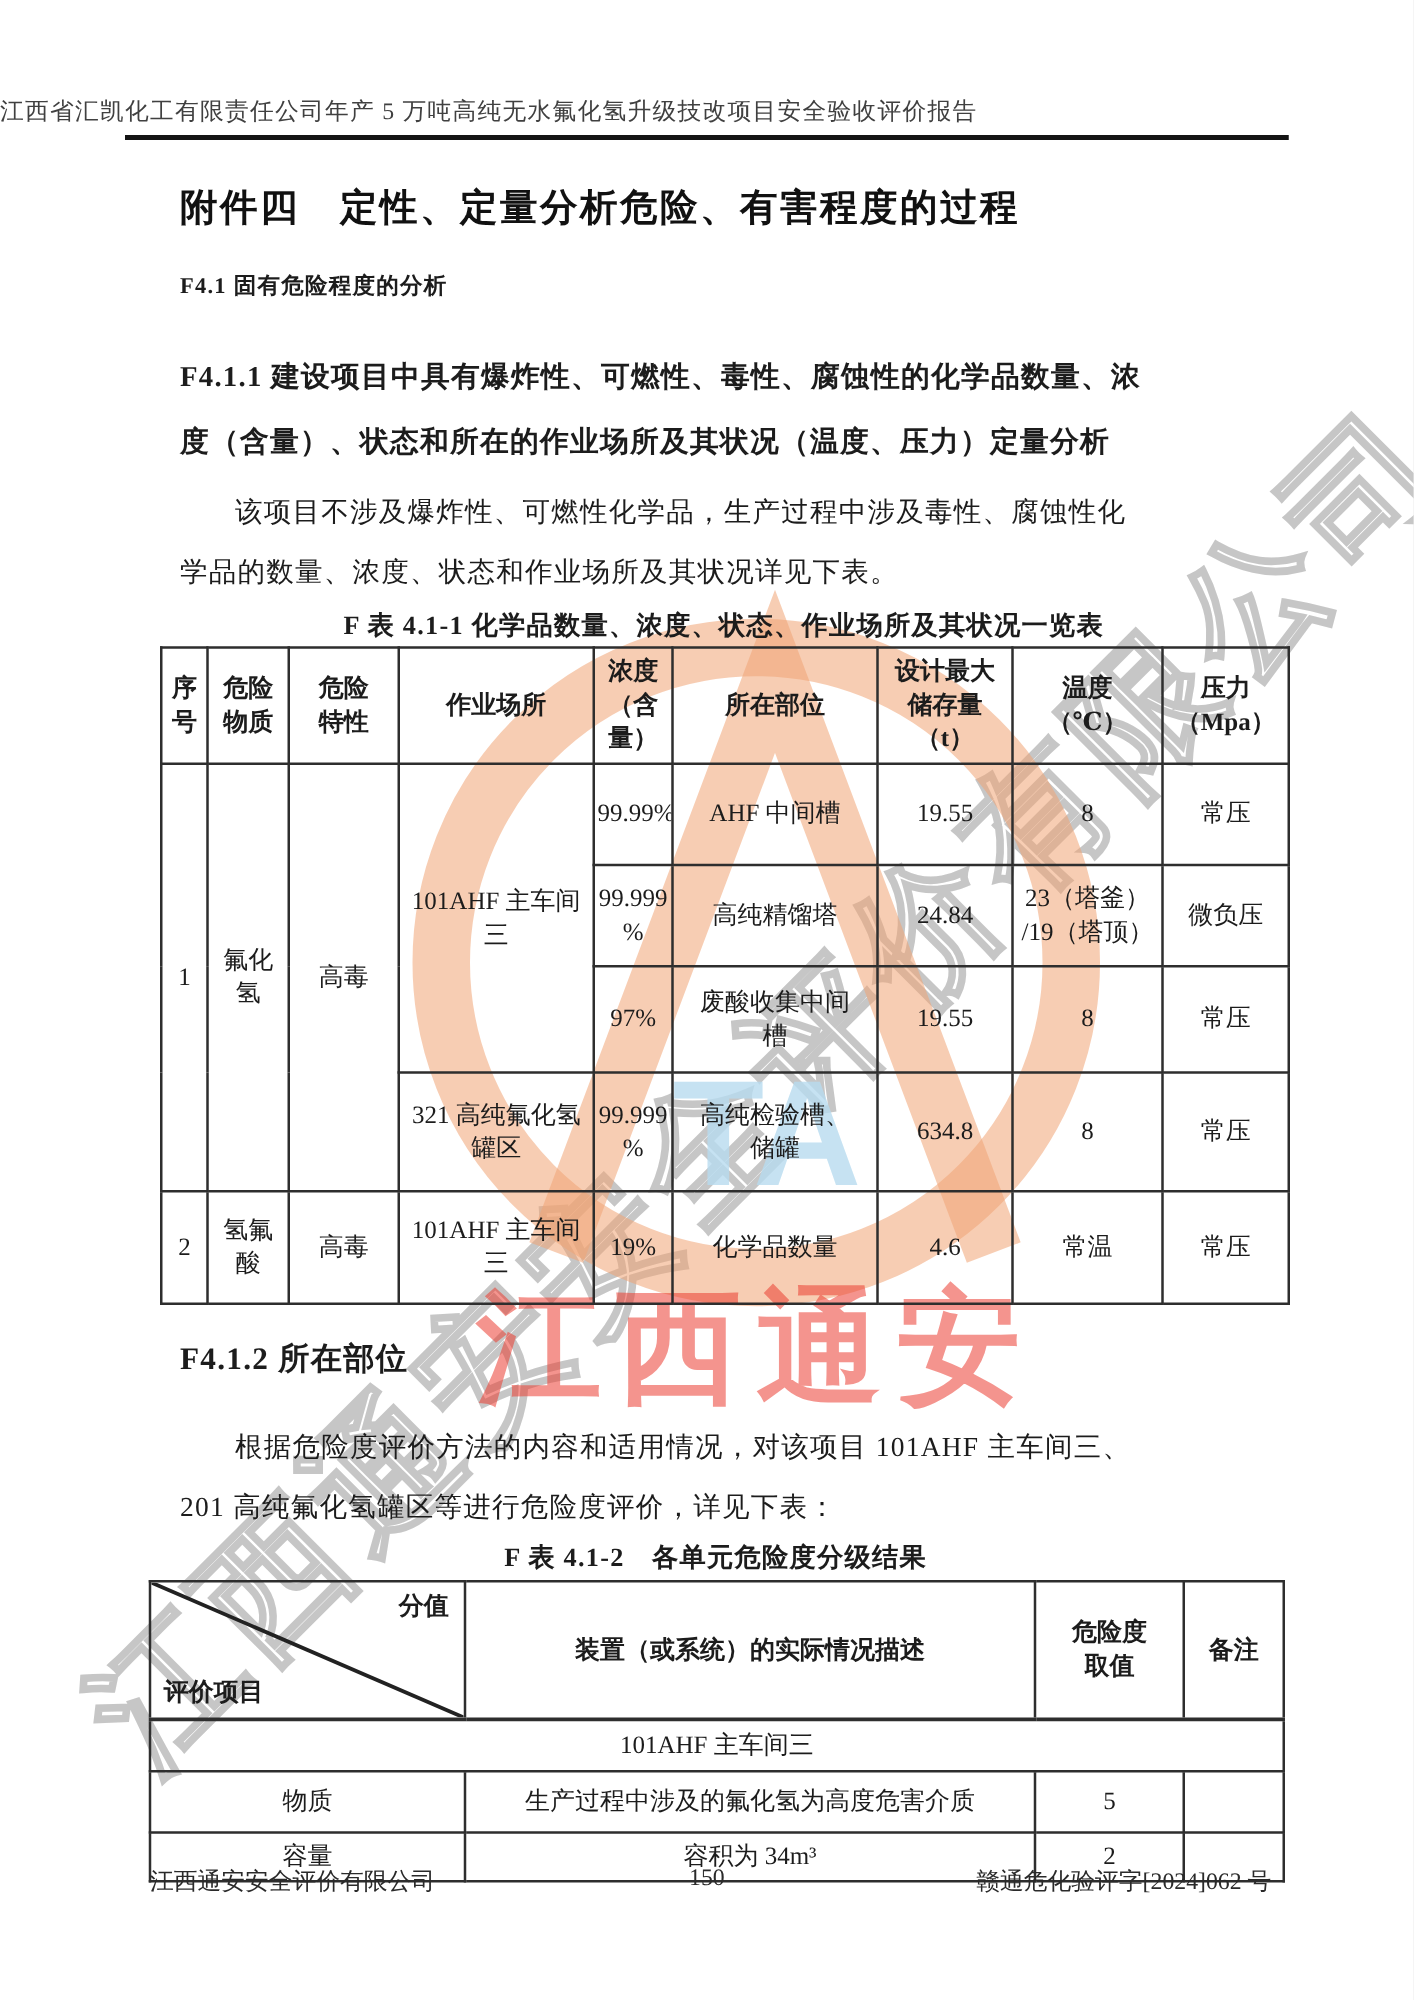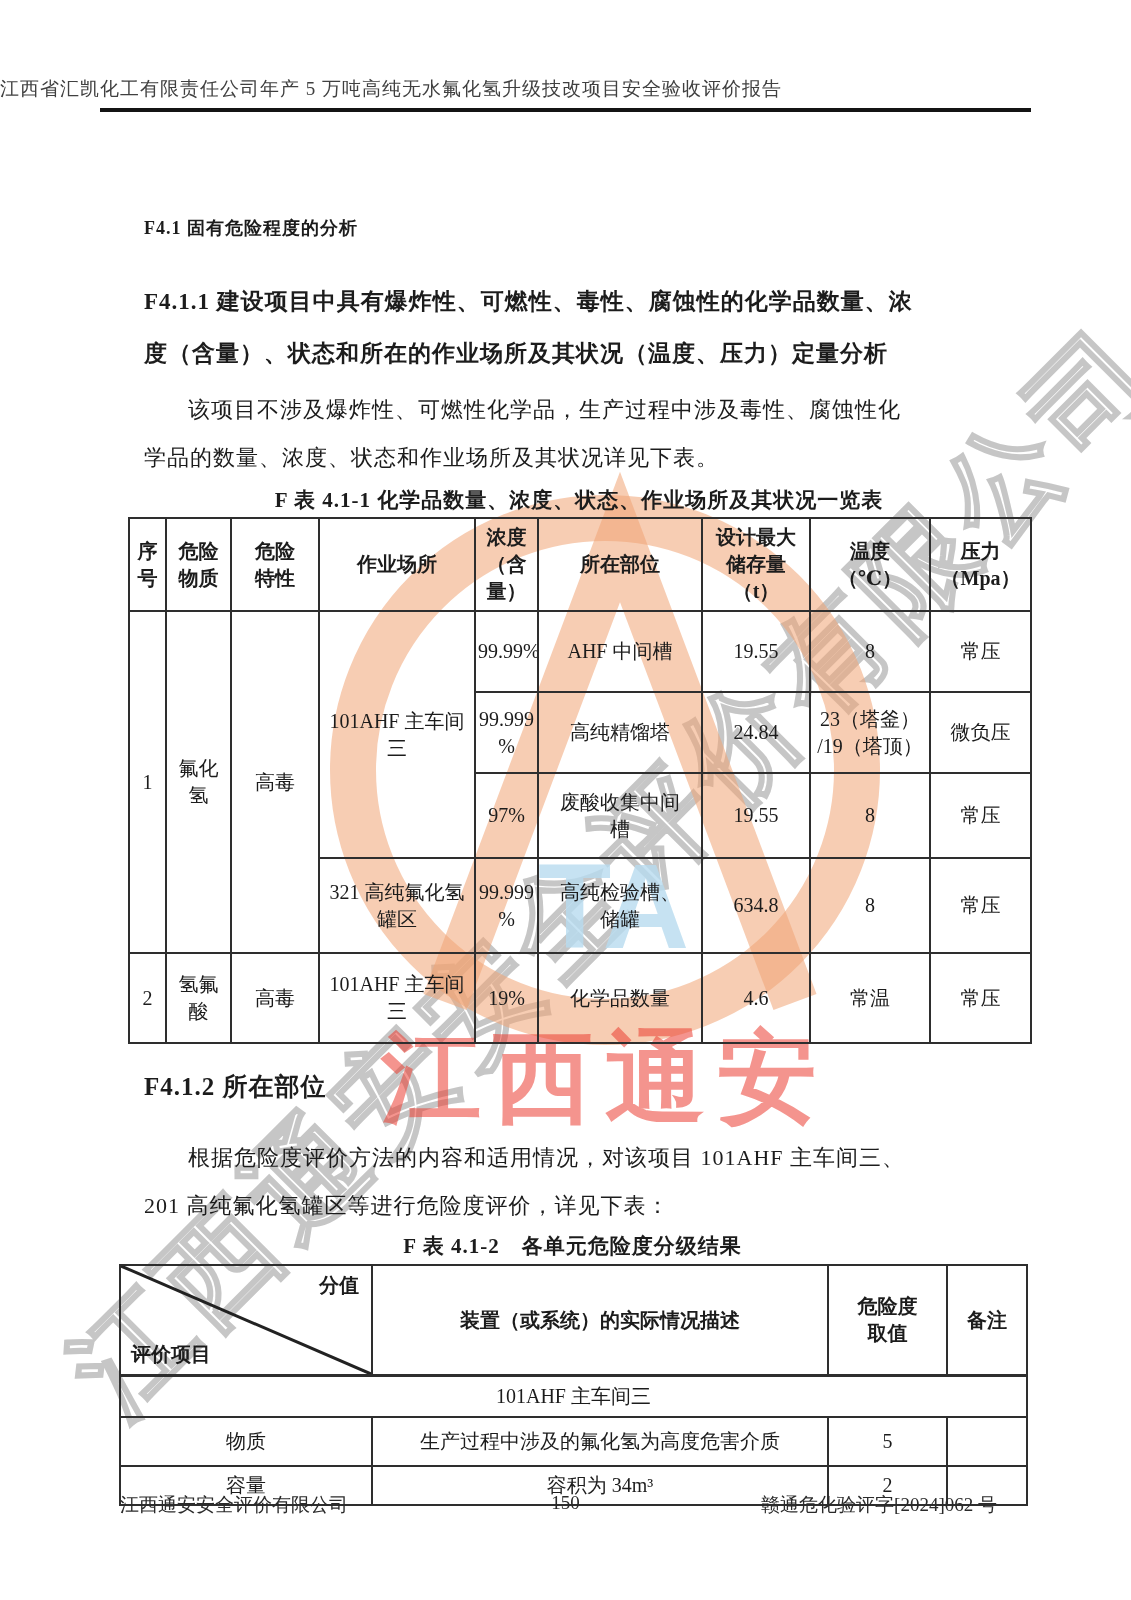--- a/index.html
+++ b/index.html
@@ -33,21 +33,21 @@
   .t2w{top:1264px;left:119px;}
   .t2 .thick-b td,.t2 .thick-b th{border-bottom-width:3px;}
   .t2{border-top:1px solid #2e2e2e;}
   .diag-cell{position:relative;}
   .diag-line{position:absolute;inset:0;width:100%;height:100%;}
   .diag-tr{position:absolute;top:6px;right:12px;font-weight:bold;font-size:20px;}
   .diag-bl{position:absolute;bottom:6px;left:10px;font-weight:bold;font-size:20px;}
   .footer{top:1492px;font-size:19px;color:#2a2a2a;}
   .f-left{left:120px;}
   .f-center{left:0;width:100%;text-align:center;}
-  .f-right{right:134px;margin-left:24px;}
+  .f-right{right:114px;margin-left:24px;}
 </style>
 </head>
 <body>
 
 <div class="page">
 
   <svg class="wm-layer" width="1131" height="1600" viewBox="0 0 1131 1600">
 
     <text transform="translate(120,1420) rotate(-45)" font-size="115" letter-spacing="8" font-weight="bold" fill="none" stroke="#bdbdbd" stroke-width="2.5" opacity="0.85">江西通安安全评价有限公司</text>
 
@@ -58,20 +58,21 @@
     <text x="538" y="948" font-size="120" font-weight="bold" font-family="Liberation Sans, DejaVu Sans, sans-serif" fill="#b8dcf0" opacity="0.8">TA</text>
 
     <text x="605" y="1112" text-anchor="middle" font-size="100" font-weight="bold" letter-spacing="12" fill="#ec3e32" opacity="0.55">江西通安</text>
   </svg>
 
   <div class="content">
 
     <div class="abs doc-header">江西省汇凯化工有限责任公司年产 5 万吨高纯无水氟化氢升级技改项目安全验收评价报告</div>
     <div class="abs doc-rule"></div>
 
+    <div class="abs main-title">附件四　定性、定量分析危险、有害程度的过程</div>
 
     <div class="abs h2">F4.1 固有危险程度的分析</div>
 
     <div class="abs h3">F4.1.1 建设项目中具有爆炸性、可燃性、毒性、腐蚀性的化学品数量、浓
 度（含量）、状态和所在的作业场所及其状况（温度、压力）定量分析</div>
 
     <div class="abs para p1">该项目不涉及爆炸性、可燃性化学品，生产过程中涉及毒性、腐蚀性化
 学品的数量、浓度、状态和作业场所及其状况详见下表。</div>
 
     <div class="abs cap cap1">F 表 4.1-1  化学品数量、浓度、状态、作业场所及其状况一览表</div>

